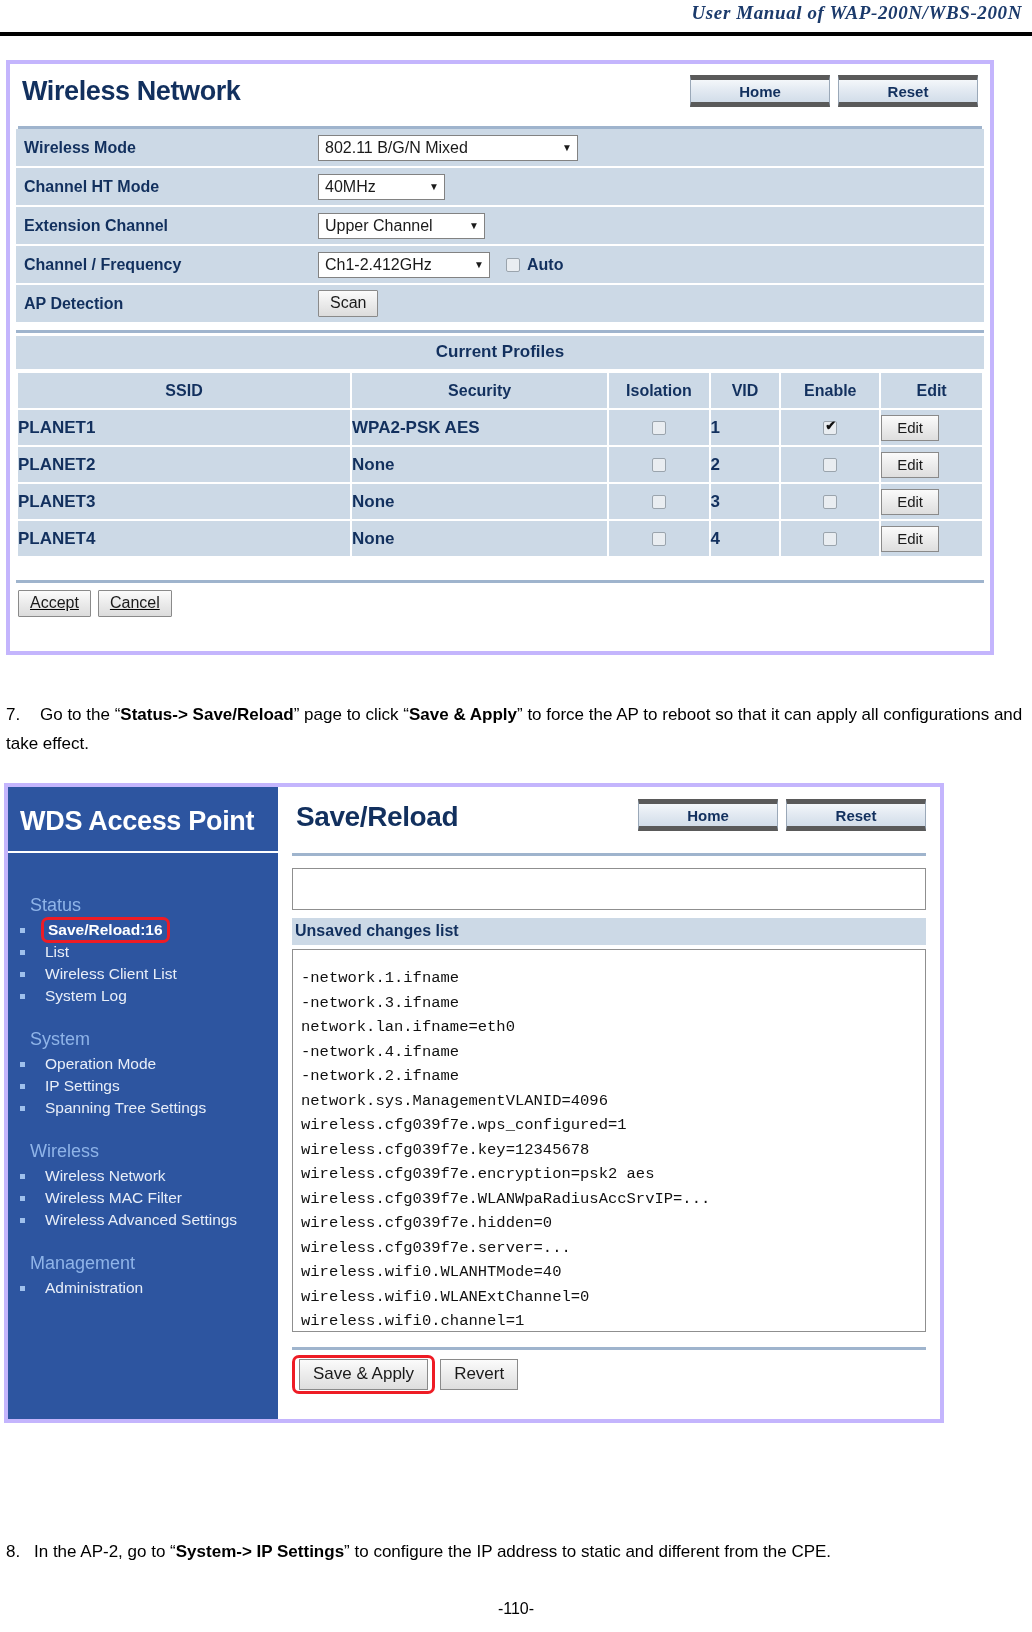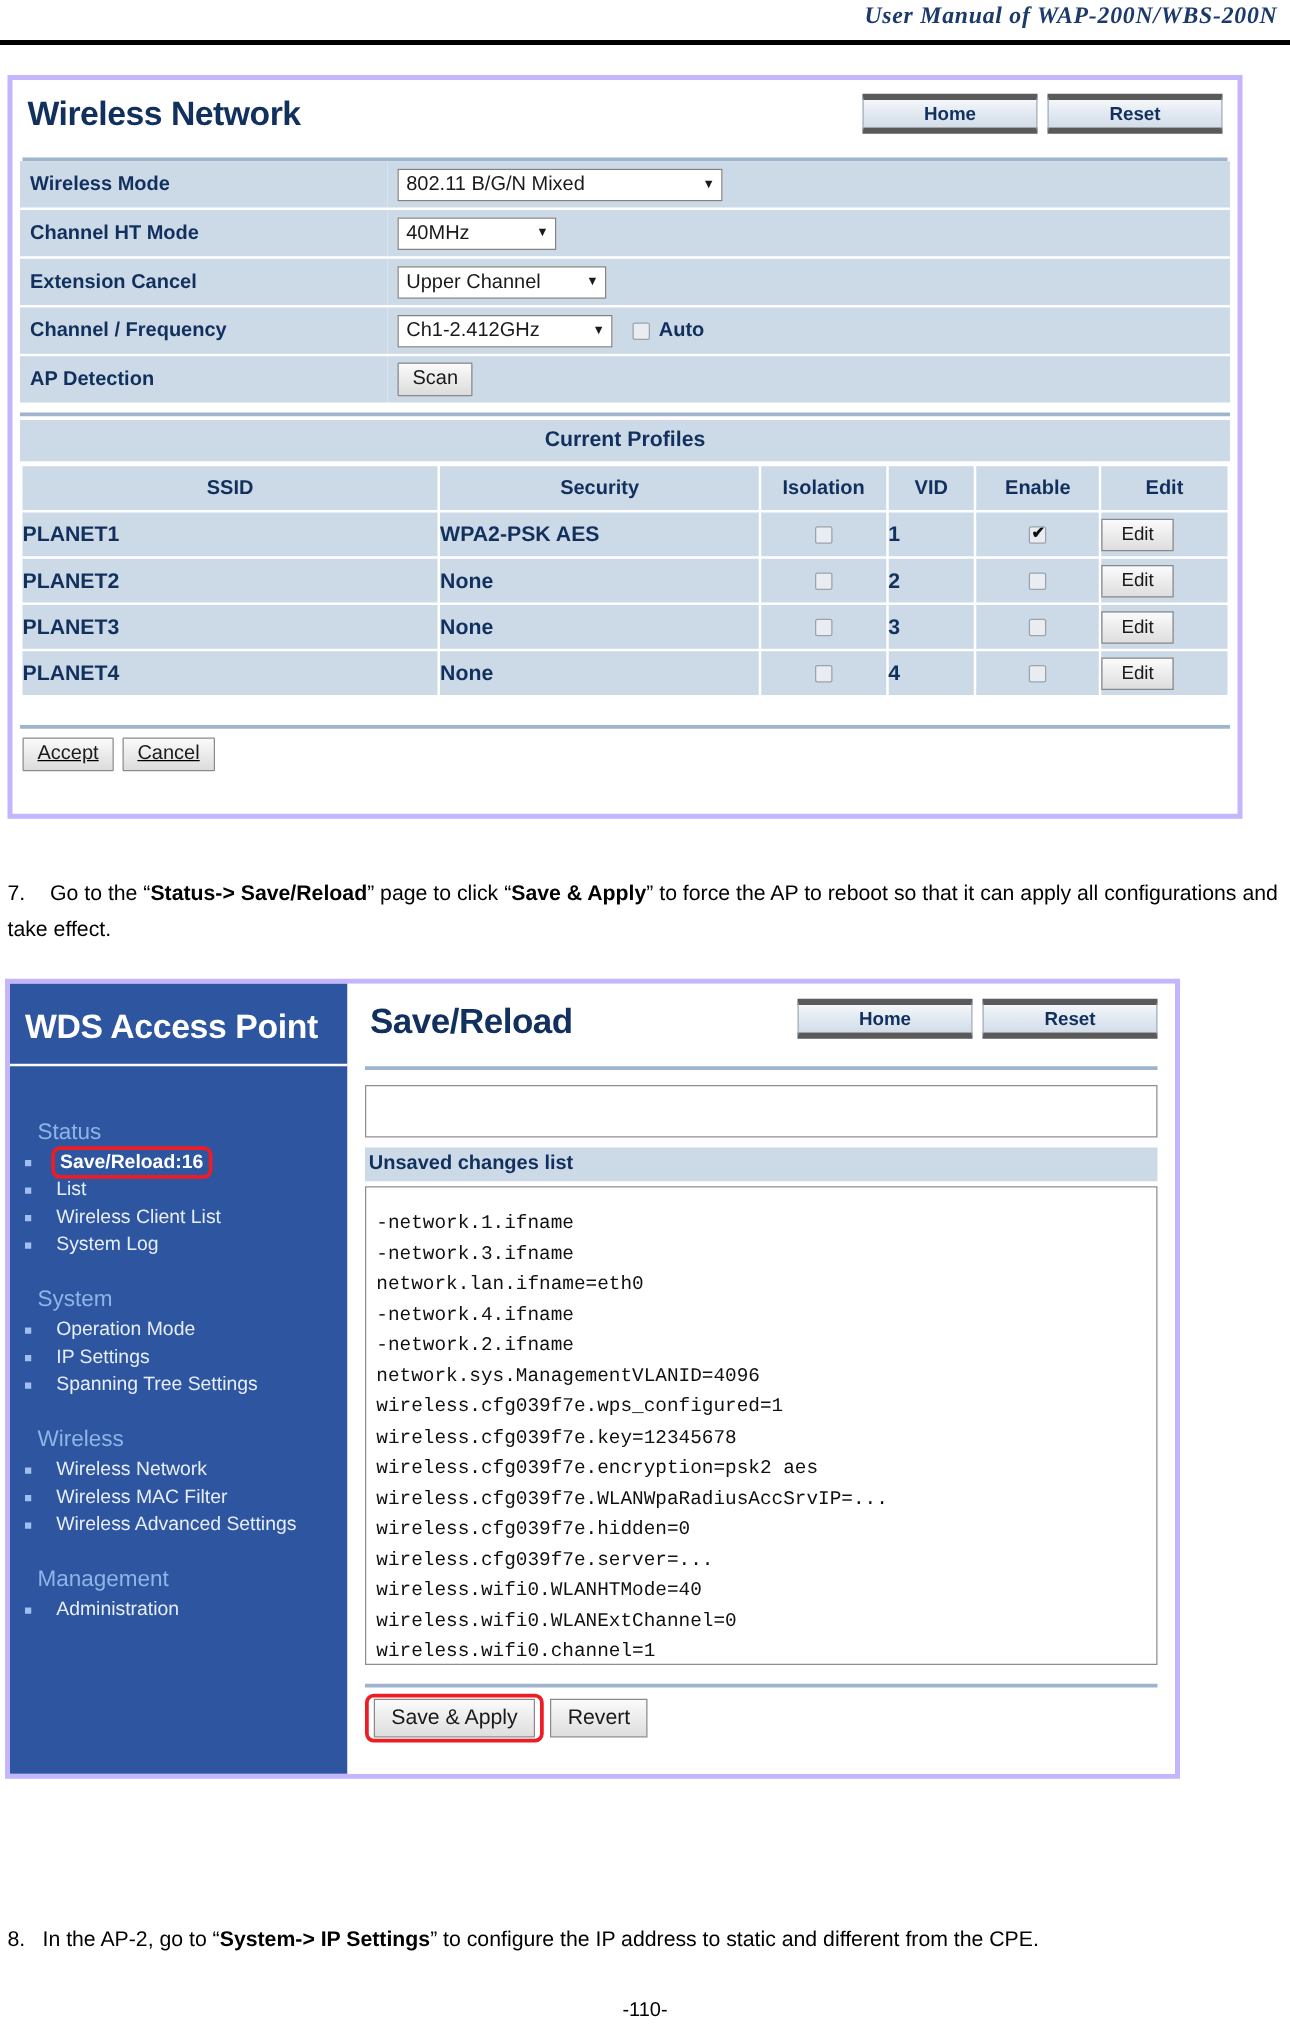--- a/index.html
+++ b/index.html
@@ -439,21 +439,21 @@
     <div class="srow-label">Channel HT Mode</div>
     <div class="srow-val">
       <div class="sel w-ht">
         <span>40MHz</span>
         <span class="caret">▼</span>
       </div>
     </div>
   </div>
 
   <div class="srow">
-    <div class="srow-label">Extension Cancel</div>
+    <div class="srow-label">Extension Channel</div>
     <div class="srow-val">
       <div class="sel w-ext">
         <span>Upper Channel</span>
         <span class="caret">▼</span>
       </div>
     </div>
   </div>
 
   <div class="srow">
     <div class="srow-label">Channel / Frequency</div>

